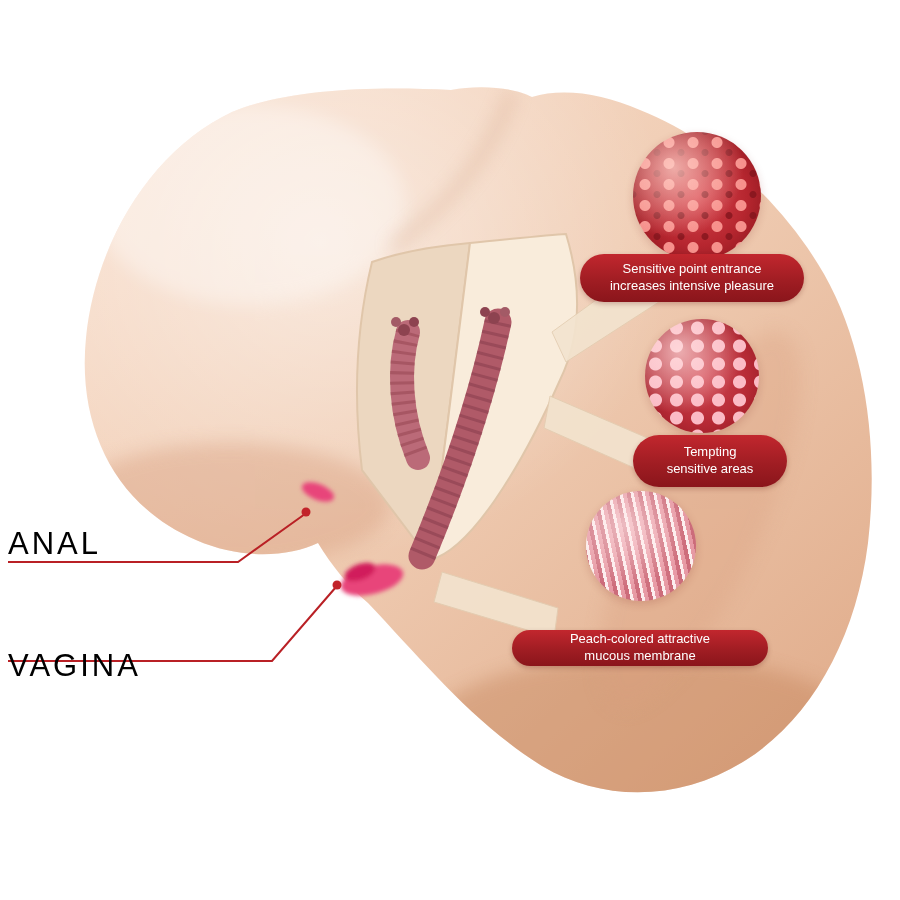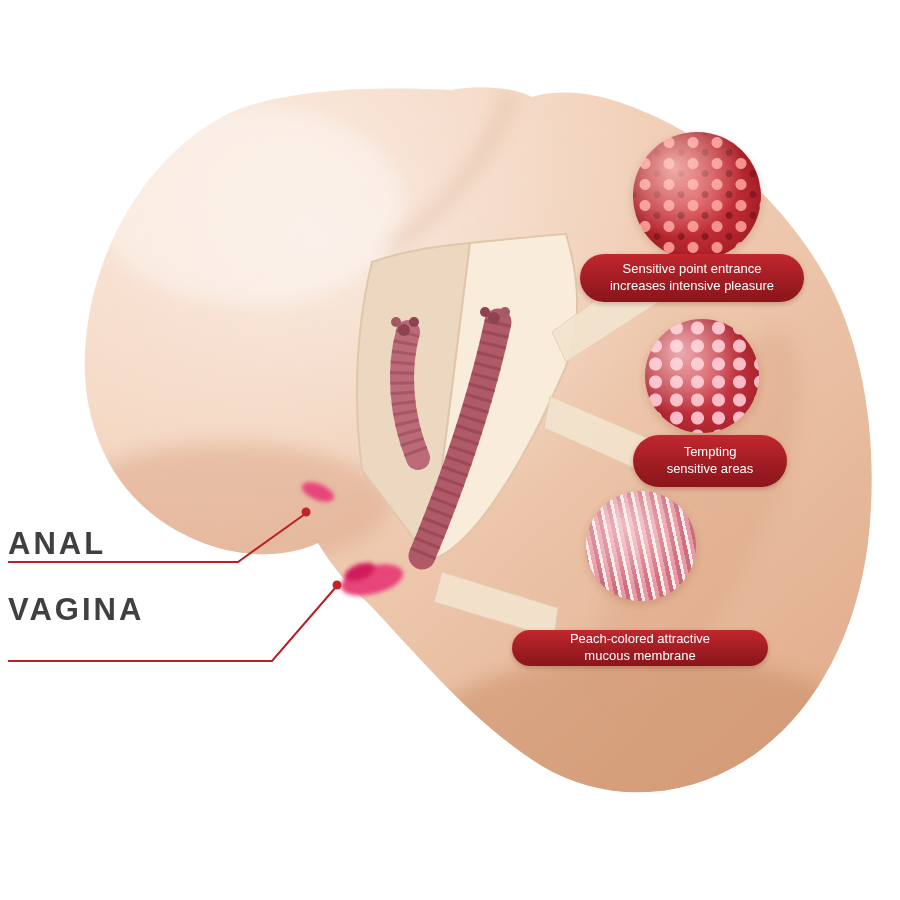--- a/index.html
+++ b/index.html
@@ -38,25 +38,25 @@
     border-radius:26px;display:flex;align-items:center;justify-content:center;
     text-align:center;white-space:pre-line;font-size:13px;line-height:1.28;
     padding:4px 12px;box-sizing:border-box;box-shadow:0 2px 5px rgba(90,10,10,.25);
   }
   .pill-1{left:580px;top:254px;width:224px;height:48px;}
   .pill-2{left:633px;top:435px;width:154px;height:52px;}
   .pill-3{left:512px;top:630px;width:256px;height:36px;}
 
   
   .big-label{
-    position:absolute;z-index:6;font-weight:bold;font-size:31px;
-    letter-spacing:3px;color:#404040;
+    position:absolute;z-index:6;font-weight:normal;font-size:31px;
+    letter-spacing:3px;color:#000000;
   }
   .label-anal{left:8px;top:526px;}
-  .label-vagina{left:8px;top:592px;}
+  .label-vagina{left:8px;top:648px;}
 </style>
 </head>
 <body>
 
 <div class="stage">
 
   <svg class="base" width="900" height="900" viewBox="0 0 900 900">
     <defs>
       <path id="bodyPath" d="M 232 112
         C 155 148, 96 238, 86 338

